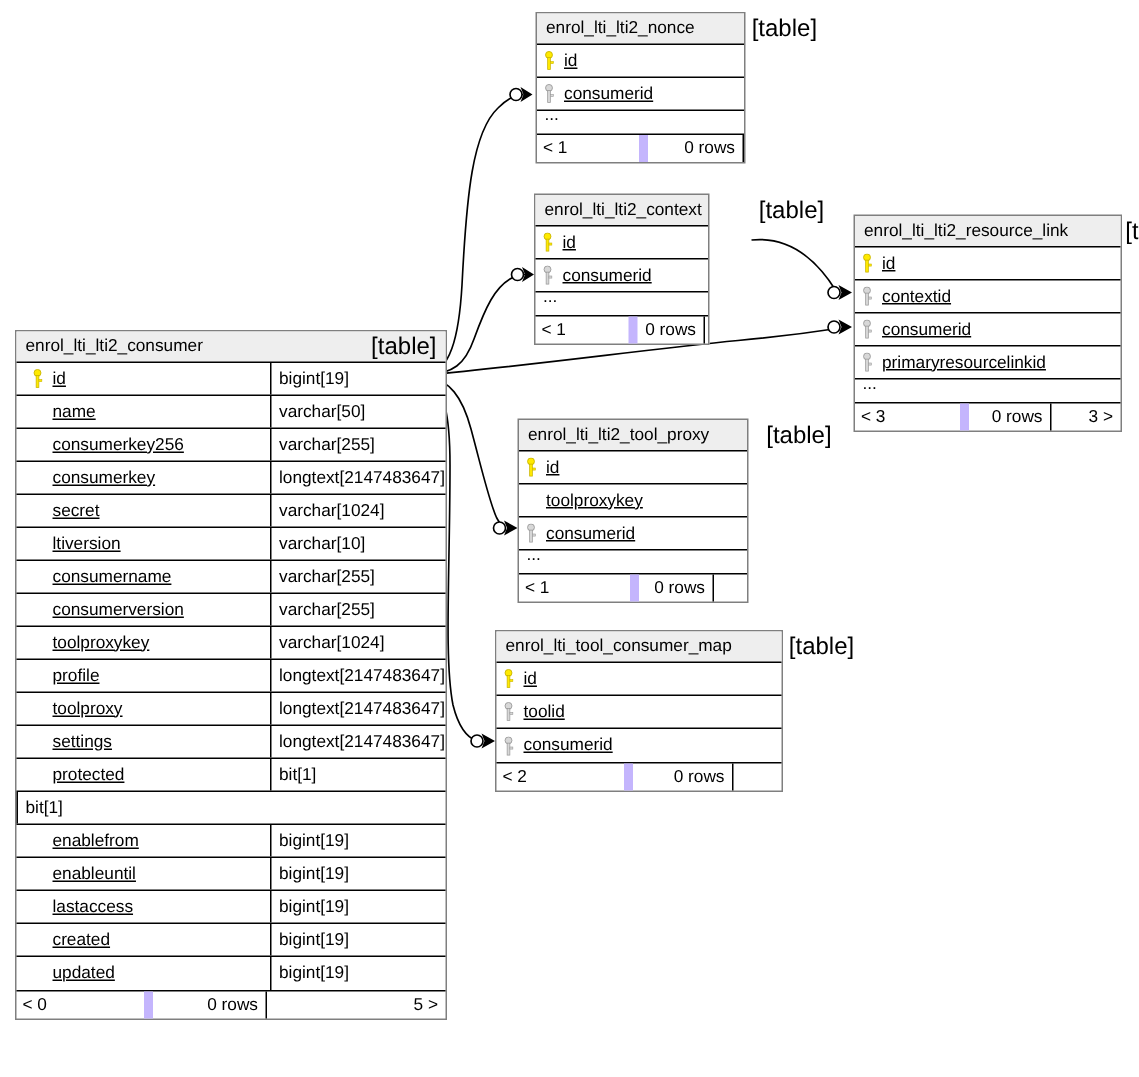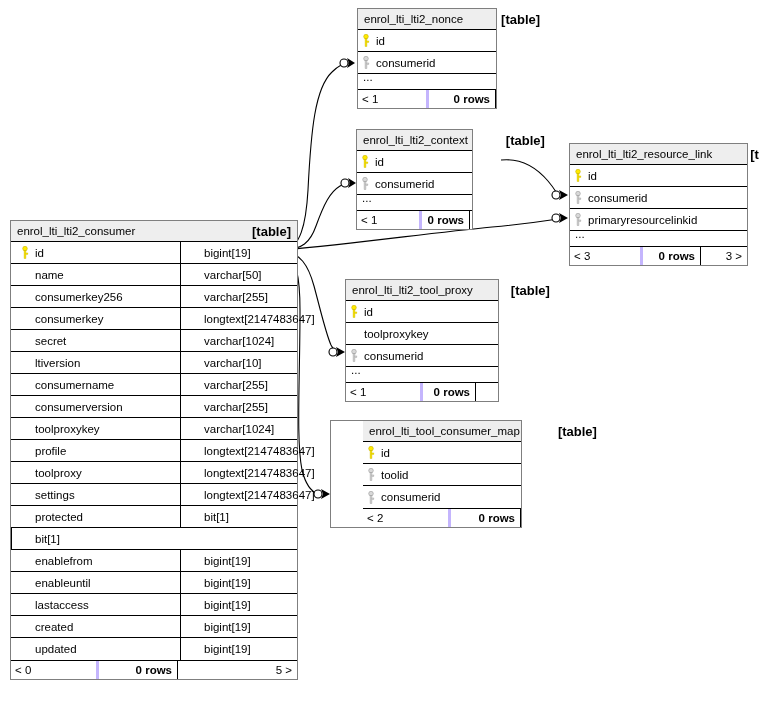--- a/index.html
+++ b/index.html
@@ -29,21 +29,21 @@
     height:21px;
     line-height:19px;
     padding:0 6px;
     display:flex;
     align-items:flex-end;
     justify-content:space-between;
     white-space:nowrap;
     gap:32px;
   }
   .tbl-head .tname{font-size:11.5px;color:#000;}
-  .tbl-head .tkind{font-size:13px;color:#000;padding-left:6px;font-weight:bold;}
+  .tbl-head .tkind{font-size:16px;color:#000;padding-left:6px;}
 
   .row{
     box-sizing:border-box;
     height:22px;
     display:flex;
     align-items:stretch;
     border-bottom:1px solid #000000;
   }
   .row:last-child{border-bottom:none;}
   .cell-name{
@@ -53,49 +53,49 @@
     align-items:center;
     padding-left:6px;
     white-space:nowrap;
     overflow:hidden;
   }
   .cell-type{
     box-sizing:border-box;
     border-left:1px solid #000000;
     display:flex;
     align-items:center;
-    padding-left:23px;
+    padding-left:5px;
     white-space:nowrap;
     width:117px;
     flex:0 0 117px;
     font-size:11.5px;
   }
   .keyslot{width:15px;flex:0 0 15px;display:flex;align-items:center;justify-content:center;}
-  .colname{padding-left:3px;}
+  .colname{padding-left:3px;text-decoration:underline;}
 
   .row.ellipsis{height:15px;}
   .row.ellipsis .cell-name{padding-left:5px;font-size:11.5px;line-height:7px;align-items:flex-start;}
 
   .foot{
     box-sizing:border-box;
     height:19px;
     display:flex;
     align-items:stretch;
     border-top:1px solid #000000;
     font-size:11.5px;
   }
   .foot div{
     box-sizing:border-box;
     display:flex;
     align-items:center;
     overflow:hidden;
     white-space:nowrap;
   }
   .foot .f-left{flex:1 1 auto;padding-left:4px;justify-content:flex-start;}
-  .foot .f-mid{flex:0 0 auto;padding-right:5px;justify-content:flex-end;border-left:3px solid #c4b5fd;font-weight:bold;}
+  .foot .f-mid{flex:0 0 auto;padding-right:5px;justify-content:flex-end;border-left:6px solid #c4b5fd;}
   .foot .f-right{flex:0 0 auto;padding-right:5px;justify-content:flex-end;border-left:1px solid #000000;}
 
   
   #t-consumer{left:10px;top:220px;width:288px;}
   #t-consumer .cell-type{width:117px;flex:0 0 117px;}
   #t-consumer .foot .f-left{flex:0 0 85px;}
   #t-consumer .foot .f-mid{flex:0 0 81px;}
   #t-consumer .foot .f-right{flex:1 1 auto;}
 
   #t-nonce{left:357px;top:8px;width:140px;}
@@ -111,21 +111,21 @@
   #t-resource{left:569px;top:143px;width:179px;}
   #t-resource .foot .f-left{flex:0 0 70px;}
   #t-resource .foot .f-mid{flex:0 0 unset;width:60px;}
   #t-resource .foot .f-right{flex:1 1 auto;}
 
   #t-toolproxy{left:345px;top:279px;width:154px;}
   #t-toolproxy .foot .f-left{flex:0 0 74px;}
   #t-toolproxy .foot .f-mid{flex:0 0 unset;width:55px;}
   #t-toolproxy .foot .f-right{flex:1 1 auto;}
 
-  #t-map{left:330px;top:420px;width:192px;padding-left:32px;}
+  #t-map{left:330px;top:420px;width:192px;}
   #t-map .foot .f-left{flex:0 0 85px;}
   #t-map .foot .f-mid{flex:0 0 unset;width:72px;}
   #t-map .foot .f-right{flex:1 1 auto;}
 
   .footer-note{
     position:absolute;
     left:12px;top:696px;
     font-size:11.5px;
     color:#000000;
     white-space:nowrap;
@@ -265,20 +265,30 @@
     <div>
       <div class="row">
         <span class="keyslot">
           <svg class="key-svg" width="8" height="13" viewBox="0 0 8 13">
               <circle cx="4" cy="2.6" r="2.3" fill="#ffea00" stroke="#c8b400" stroke-width="0.6"></circle>
               <rect x="3.1" y="4.4" width="1.8" height="8" fill="#ffea00" stroke="#c8b400" stroke-width="0.5"></rect>
               <rect x="4.9" y="7" width="2" height="1.4" fill="#ffea00" stroke="#c8b400" stroke-width="0.4"></rect>
             </svg>
         </span>
         <span class="cell-name colname">id</span>
+      </div>
+      <div class="row">
+        <span class="keyslot">
+          <svg class="key-svg" width="8" height="13" viewBox="0 0 8 13">
+              <circle cx="4" cy="2.6" r="2.3" fill="#d8d8d8" stroke="#9a9a9a" stroke-width="0.6"></circle>
+              <rect x="3.1" y="4.4" width="1.8" height="8" fill="#d8d8d8" stroke="#9a9a9a" stroke-width="0.5"></rect>
+              <rect x="4.9" y="7" width="2" height="1.4" fill="#d8d8d8" stroke="#9a9a9a" stroke-width="0.4"></rect>
+            </svg>
+        </span>
+        <span class="cell-name colname">contextid</span>
       </div>
       <div class="row">
         <span class="keyslot">
           <svg class="key-svg" width="8" height="13" viewBox="0 0 8 13">
               <circle cx="4" cy="2.6" r="2.3" fill="#d8d8d8" stroke="#9a9a9a" stroke-width="0.6"></circle>
               <rect x="3.1" y="4.4" width="1.8" height="8" fill="#d8d8d8" stroke="#9a9a9a" stroke-width="0.5"></rect>
               <rect x="4.9" y="7" width="2" height="1.4" fill="#d8d8d8" stroke="#9a9a9a" stroke-width="0.4"></rect>
             </svg>
         </span>
         <span class="cell-name colname">consumerid</span>

